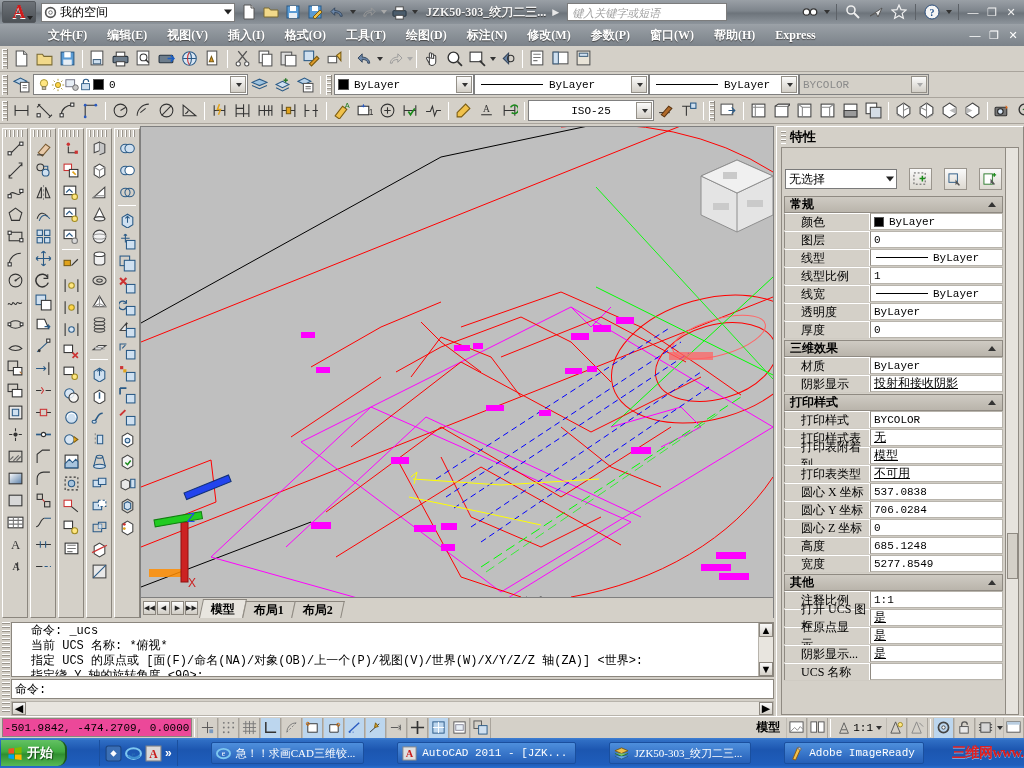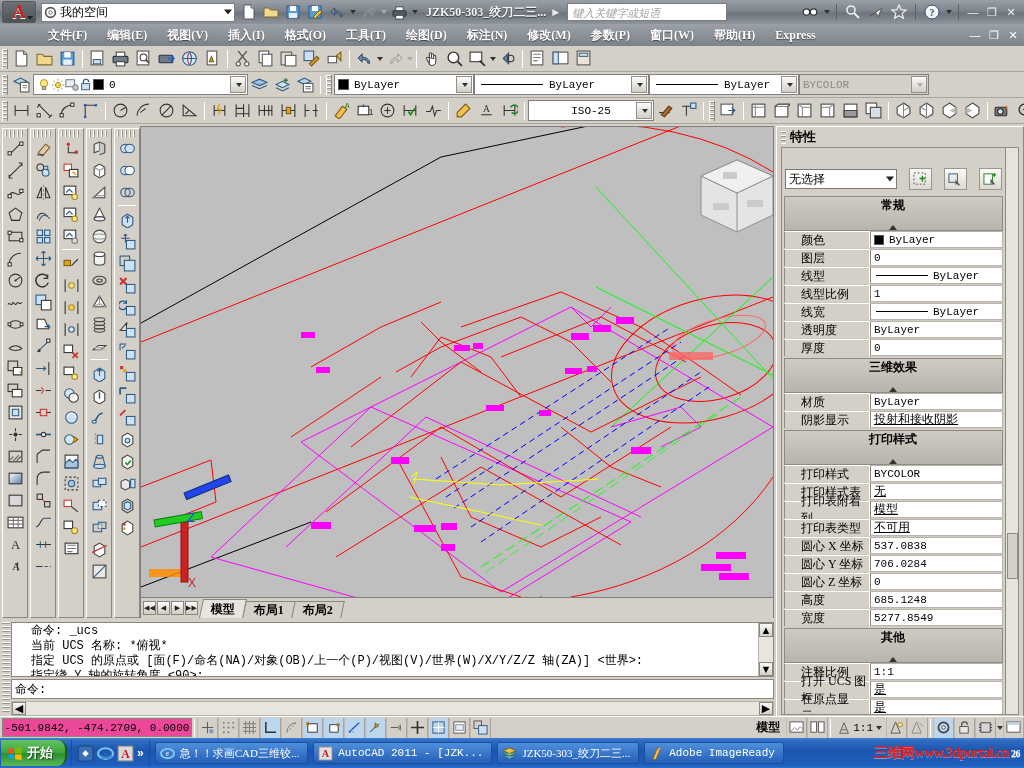--- a/index.html
+++ b/index.html
@@ -176,24 +176,24 @@
     flex:1; height:20px; background:#fff; border:1px solid #7a7a7a;
     display:flex; align-items:center; padding-left:3px; position:relative;
     font-size:12px; font-family:"Liberation Serif", serif;
   }
   .pbtn {
     width:23px;height:22px; background:linear-gradient(to bottom,#fafafa,#ddd9d1);
     border:1px solid #9a958d; display:flex;align-items:center;justify-content:center; flex:0 0 auto;
   }
   .props-scroll { flex:1; overflow:hidden; padding:2px 2px 2px 2px;}
   .grp {
-    height:35px; display:flex; align-items:center; justify-content:space-between;
+    height:17px; display:flex; align-items:center; justify-content:space-between;
     background:linear-gradient(to bottom,#cfcbc3,#b9b4ab);
     border:1px solid #8f8a82; font-weight:bold; font-size:12px;
-    padding:0 6px 0 5px; font-family:"Liberation Serif", serif; margin-top:1px;flex-direction:column;
+    padding:0 6px 0 5px; font-family:"Liberation Serif", serif; margin-top:1px;
   }
   .grp .up { width:0;height:0;border-left:4px solid transparent;border-right:4px solid transparent;border-bottom:5px solid #333;}
   .prow { display:flex; height:18px; border-bottom:1px solid #cfcbc3; }
   .pname {
     width:86px; flex:0 0 auto; background:#d4d0c8; border-right:1px solid #fff;
     padding-left:16px; font-size:12px; font-family:"Liberation Serif", serif;
     display:flex; align-items:center; border-left:1px solid #8f8a82;
     border-top:1px solid #fff;
   }
   .pval {
@@ -260,21 +260,21 @@
   .sbtn.on { background:#bcd6ee; }
   .ssep { width:1px;height:18px;background:#8b867e;border-right:1px solid #fff;margin:0 2px; flex:0 0 auto;}
   .model-lbl { font-family:"Liberation Serif", serif; font-size:12px; font-weight:bold; padding:0 6px; flex:0 0 auto;}
   .scale-box { display:flex; align-items:center; gap:2px; padding:0 4px; flex:0 0 auto;
                font-family:"Liberation Mono", monospace; font-size:11px;}
 
   
   .taskbar {
     position:absolute; left:0; top:738px; width:1024px; height:30px;
     background:linear-gradient(to bottom,#3f7fd4 0%,#2f6ec4 8%,#1c56b0 40%,#1f5ebc 90%,#2a6fd0 100%);
-    display:flex; align-items:center;
+    display:flex; align-items:center;gap:28px;
   }
   .startbtn {
     height:26px; margin:0 4px 0 1px; padding:0 12px 0 6px;
     background:linear-gradient(to bottom,#63c163 0%,#3faa3f 45%,#2f8f2f 55%,#56b956 100%);
     border-right:2px solid #1d5a1d; border-radius:0 9px 9px 0;
     display:flex; align-items:center; gap:4px;
     color:#fff; font-weight:bold; font-size:13px; font-family:"Liberation Serif", serif;
     text-shadow:1px 1px 1px #1a4d1a; flex:0 0 auto;
   }
   .qlaunch { display:flex; align-items:center; gap:3px; padding:0 5px; flex:0 0 auto;

